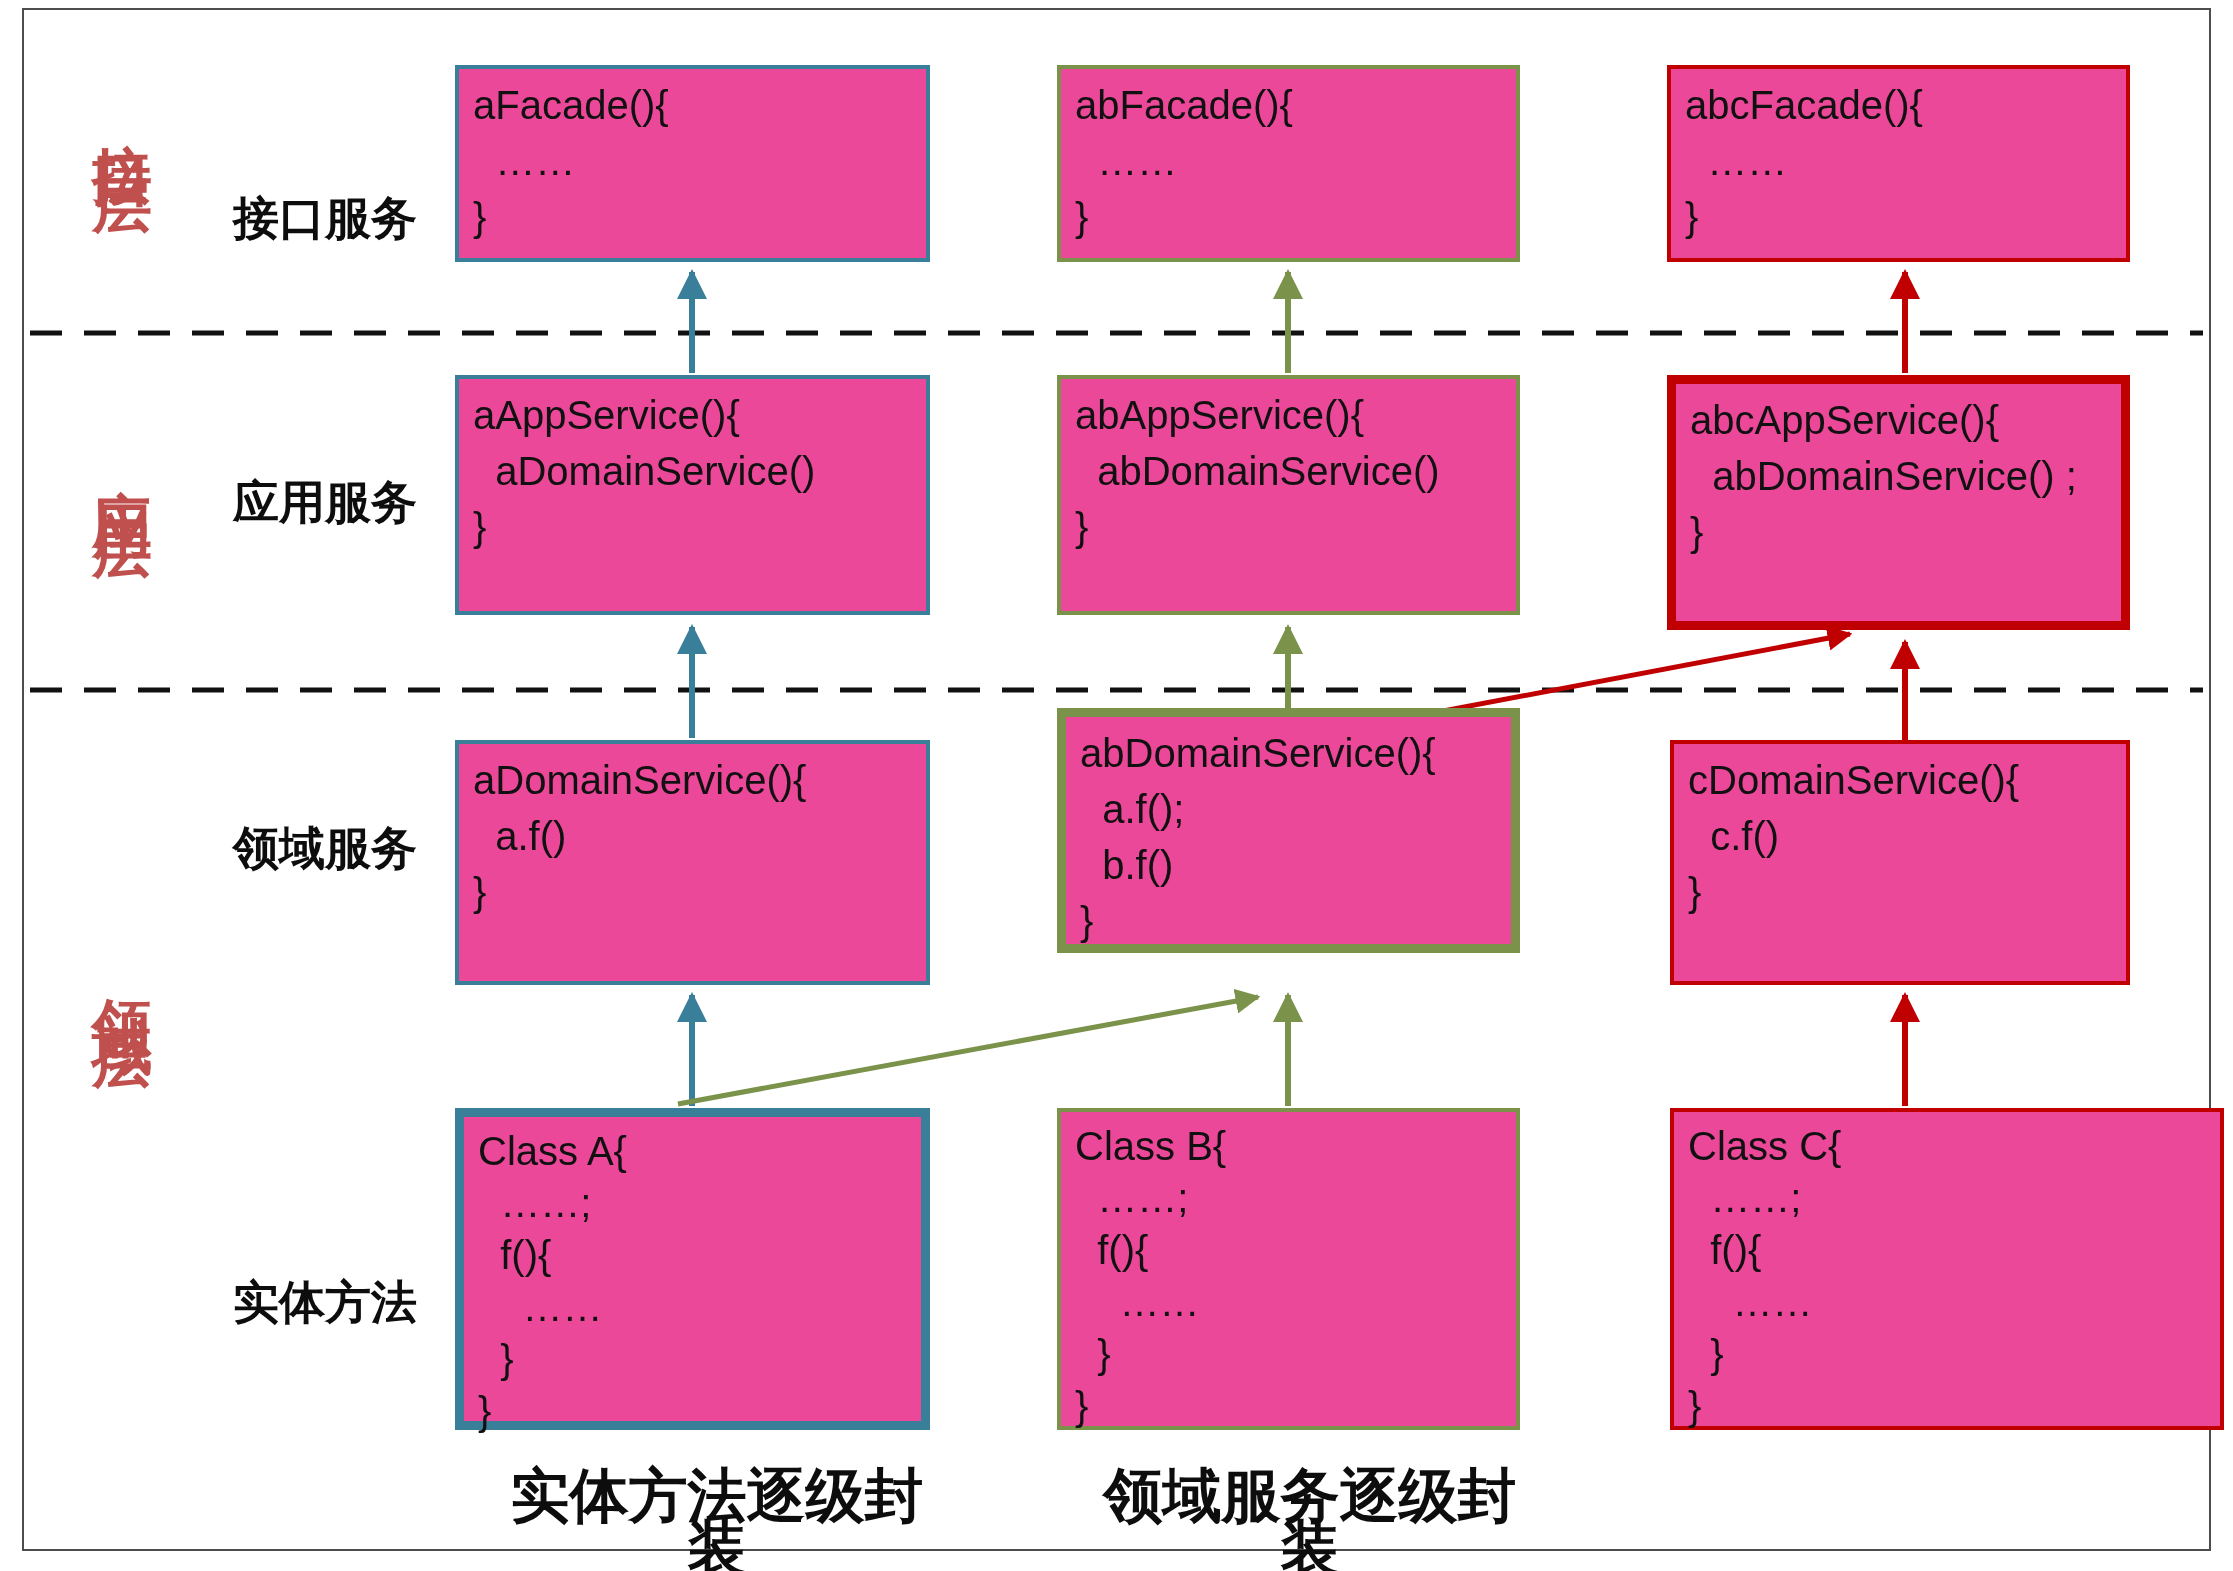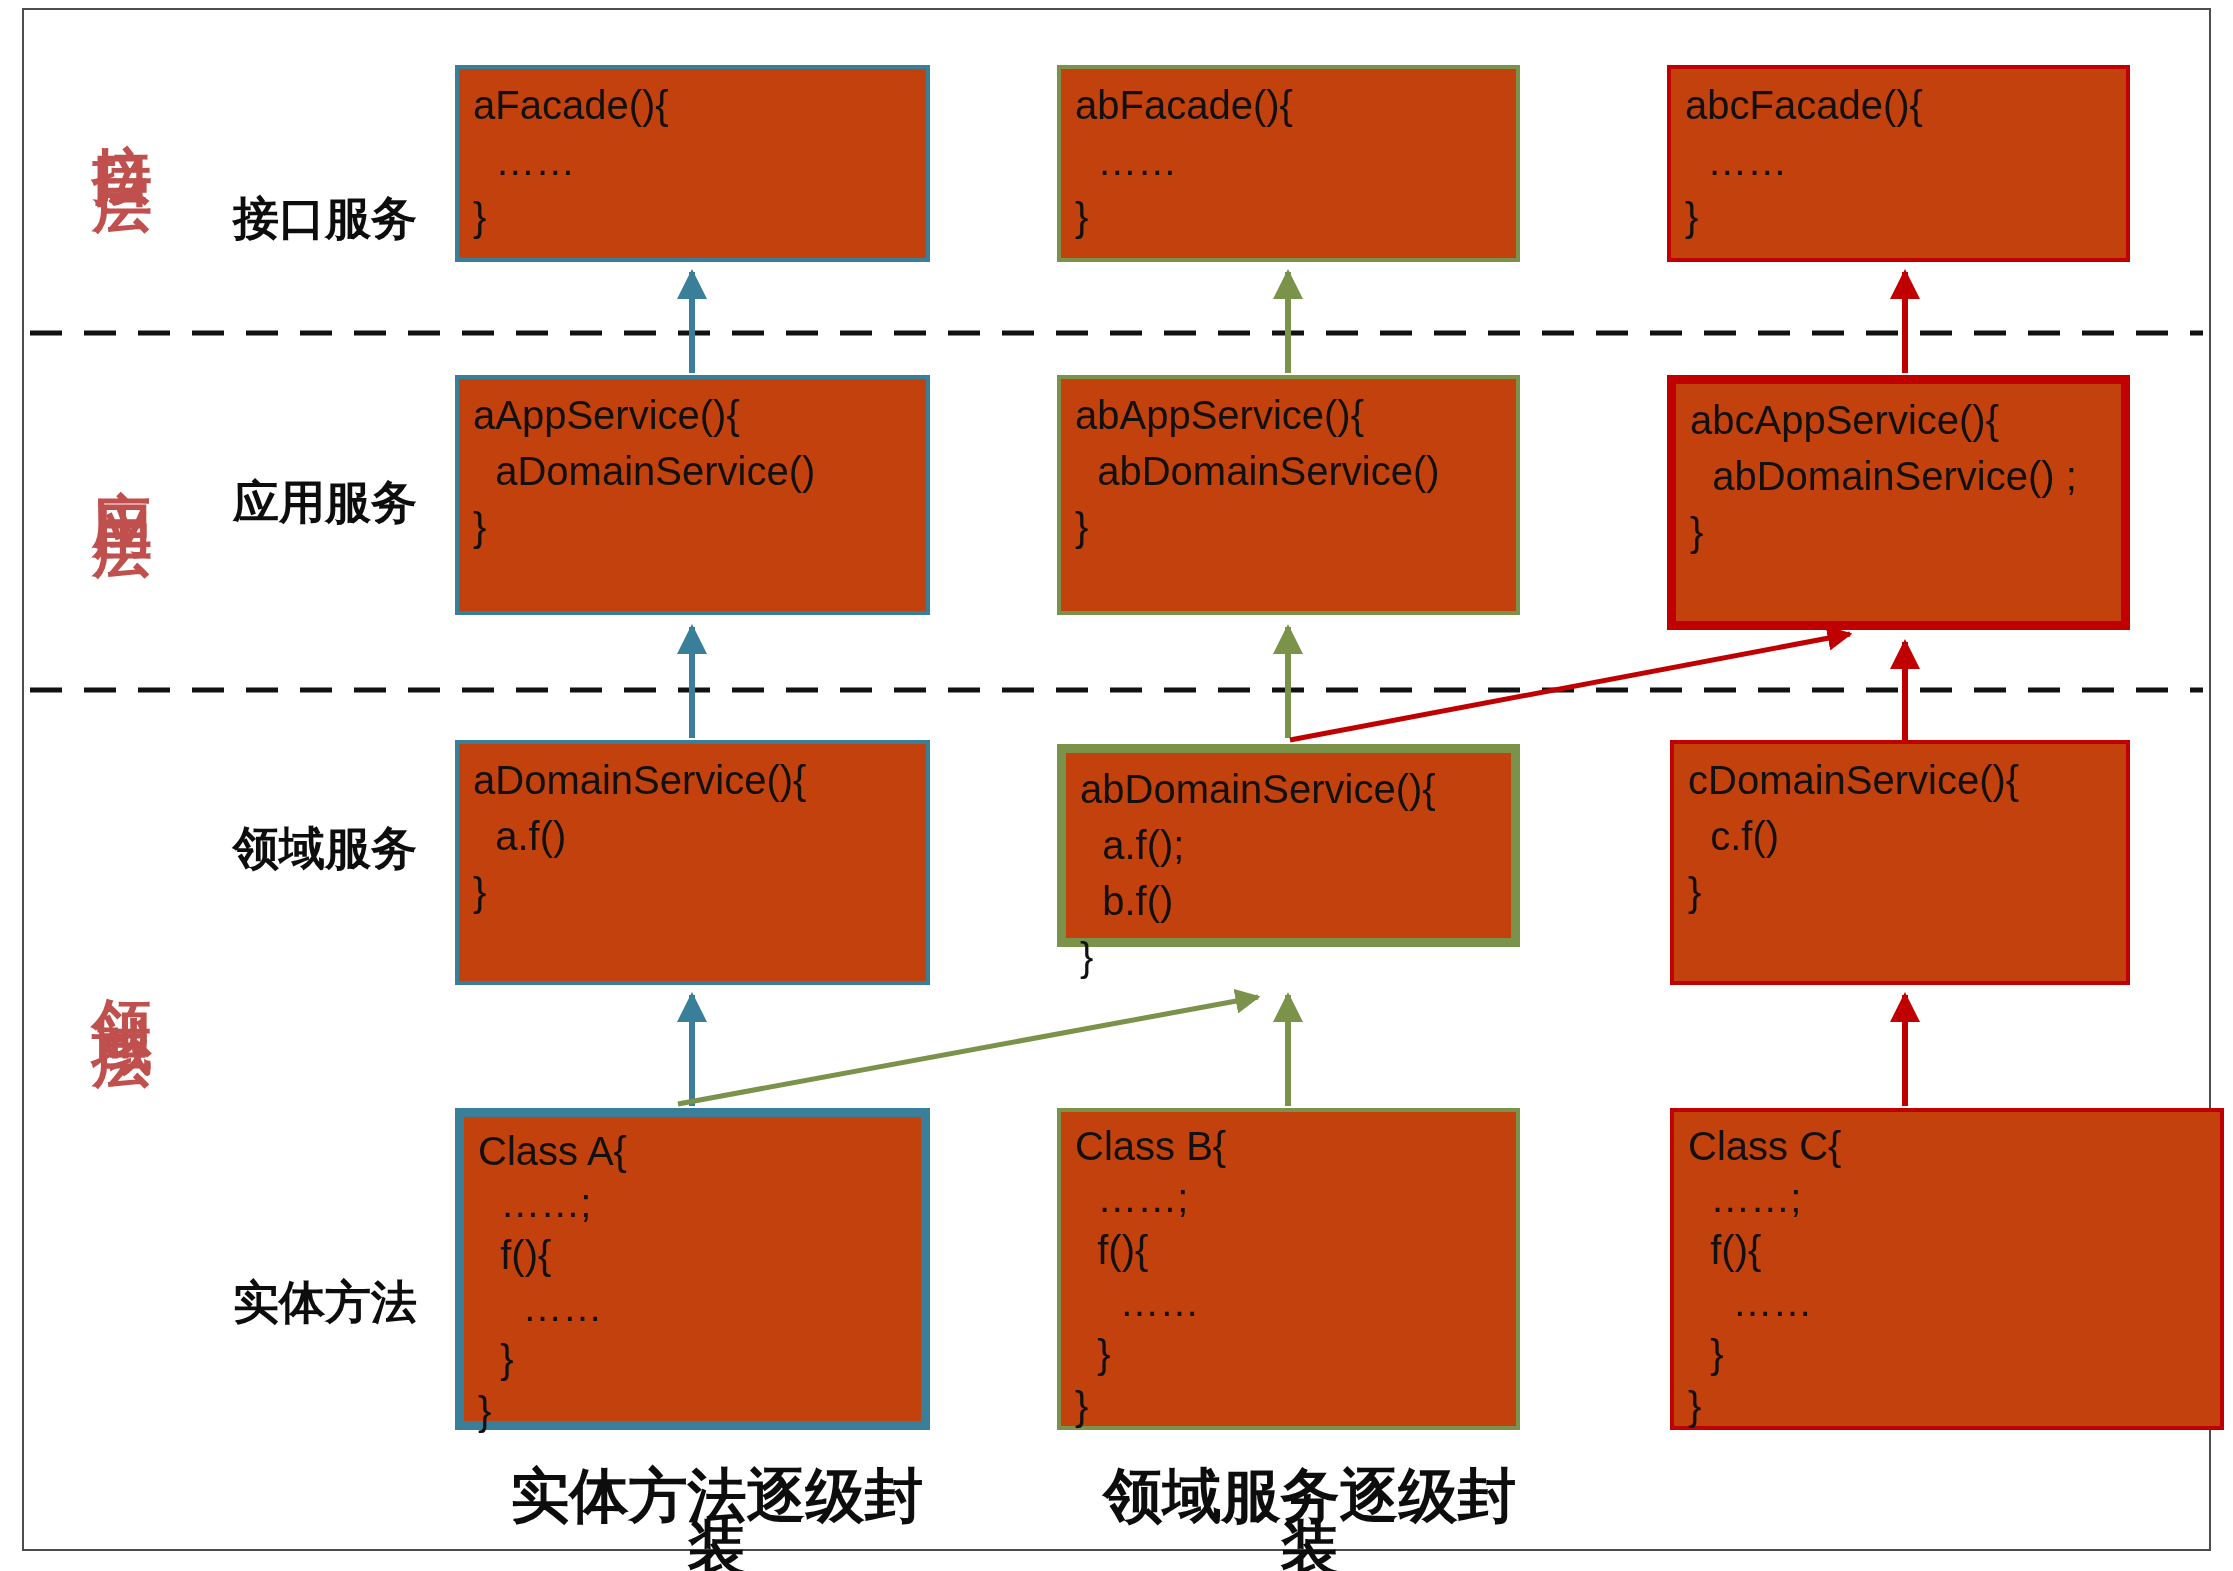--- a/index.html
+++ b/index.html
@@ -9,21 +9,21 @@
     font-family:"Liberation Sans", sans-serif;
     overflow:hidden;
   }
   .frame {
     position:absolute; left:22px; top:8px; width:2185px; height:1539px;
     border:2px solid var(--c-frame,#4d4d4d);
   }
   .overlay { position:absolute; left:0; top:0; width:2233px; height:1571px; }
 
   .box {
-    position:absolute; background:#c2410c; box-sizing:border-box;
+    position:absolute; background:#ec4899; box-sizing:border-box;
     padding:8px 10px 0 14px;
   }
   .box .code-line {
     white-space:pre; font-size:40px; line-height:56px; color:var(--c-text,#111);
   }
   .box.lh52 .code-line { line-height:52px; }
   .box.teal  { border:4px solid var(--c-teal,#3A7F99); }
   .box.green { border:4px solid var(--c-green,#7A9249); }
   .box.red   { border:4px solid var(--c-red,#C00000); }
   .box.thick.teal  { border-width:9px; }
@@ -125,21 +125,21 @@
       <div class="code-line">abcAppService(){</div>
       <div class="code-line">  abDomainService() ;</div>
       <div class="code-line">}</div>
     </div>
 
   <div class="box teal" style="left:455px;top:740px;width:475px;height:245px">
       <div class="code-line">aDomainService(){</div>
       <div class="code-line">  a.f()</div>
       <div class="code-line">}</div>
     </div>
-  <div class="box green thick" style="left:1057px;top:744px;width:463px;height:203px">
+  <div class="box green thick" style="left:1057px;top:708px;width:463px;height:245px">
       <div class="code-line">abDomainService(){</div>
       <div class="code-line">  a.f();</div>
       <div class="code-line">  b.f()</div>
       <div class="code-line">}</div>
     </div>
   <div class="box red" style="left:1670px;top:740px;width:460px;height:245px">
       <div class="code-line">cDomainService(){</div>
       <div class="code-line">  c.f()</div>
       <div class="code-line">}</div>
     </div>

